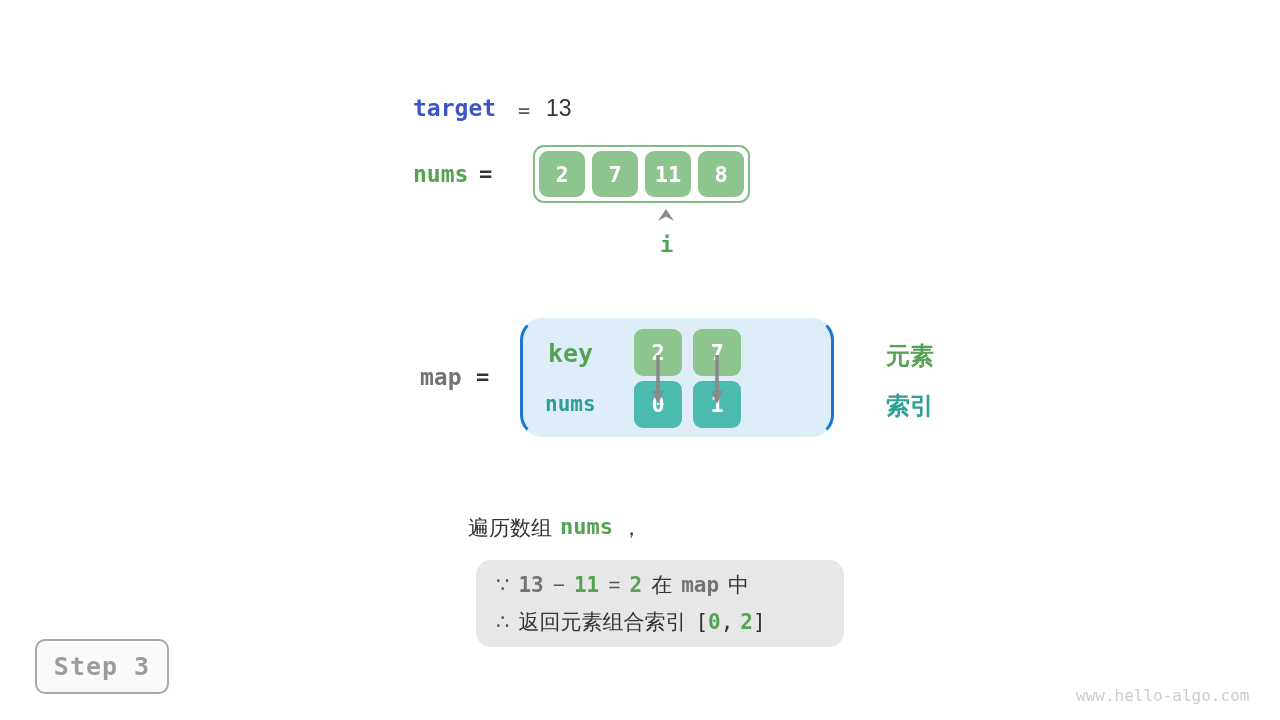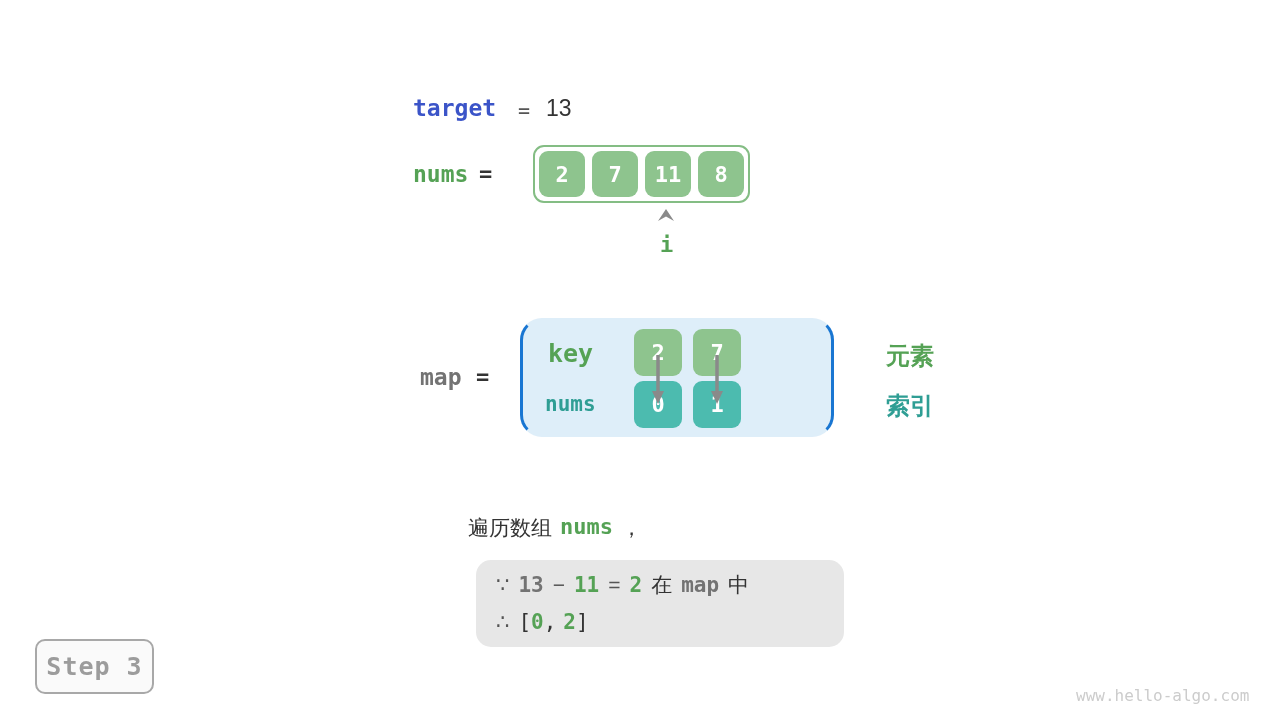--- a/index.html
+++ b/index.html
@@ -118,21 +118,21 @@
     font-size: 21px;
     line-height: 30px;
   }
   .ded-line .num { font-size: 21px; }
   .tight { display: flex; align-items: baseline; gap: 0; }
   .tight .comma { margin-right: 7px; }
 
   
   .step-badge {
     left: 35px; top: 639px;
-    width: 119px; height: 55px;
+    width: 134px; height: 55px;
     box-sizing: border-box;
     background: #fafafa;
     border: 2px solid #a8a8a8;
     border-radius: 10px;
     display: flex;
     align-items: center;
     justify-content: center;
     color: #9c9c9c;
     font-family: "DejaVu Sans Mono", monospace;
     font-weight: bold;
@@ -211,20 +211,21 @@
       <span class="c-gray">−</span>
       <span class="mono bold c-green num">11</span>
       <span class="c-gray">=</span>
       <span class="mono bold c-green num">2</span>
       <span class="c-dark">在</span>
       <span class="mono bold c-blue num">map</span>
       <span class="c-dark">中</span>
     </div>
     <div class="ded-line">
       <span class="c-gray">∴</span>
+      <span class="c-dark">返回元素组合索引</span>
       <span class="tight mono">
         <span class="c-dark">[</span>
         <span class="bold c-green">0</span>
         <span class="c-dark comma">,</span>
         <span class="bold c-green">2</span>
         <span class="c-dark">]</span>
       </span>
     </div>
   </div>
 

